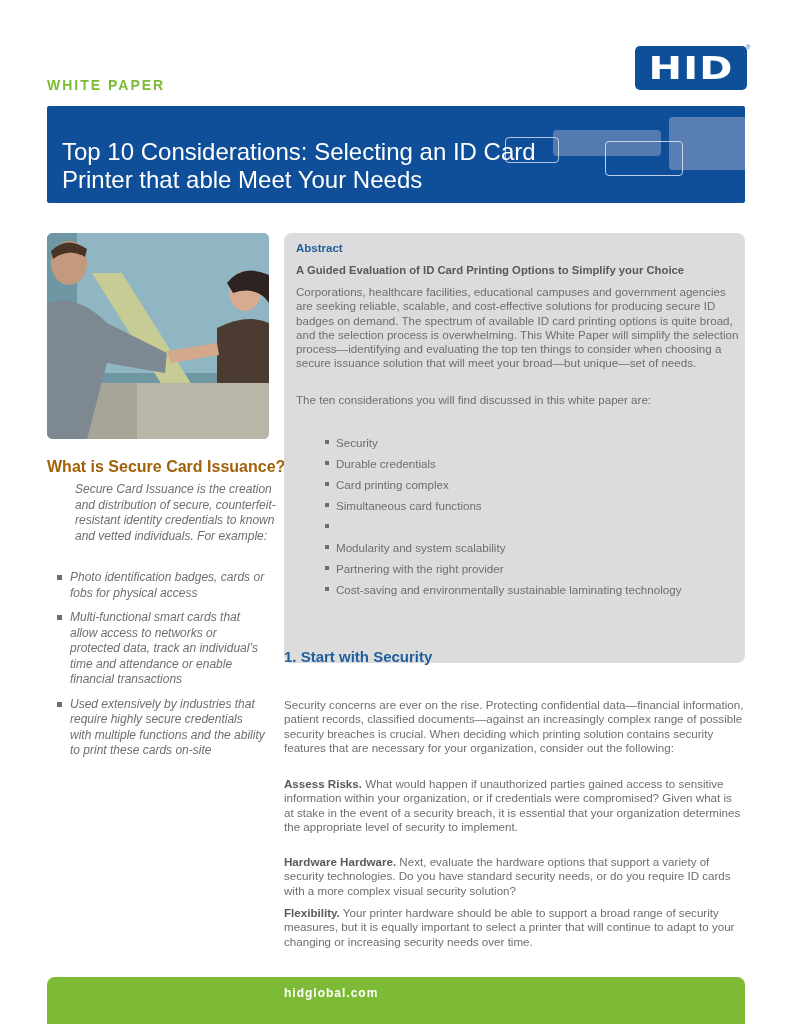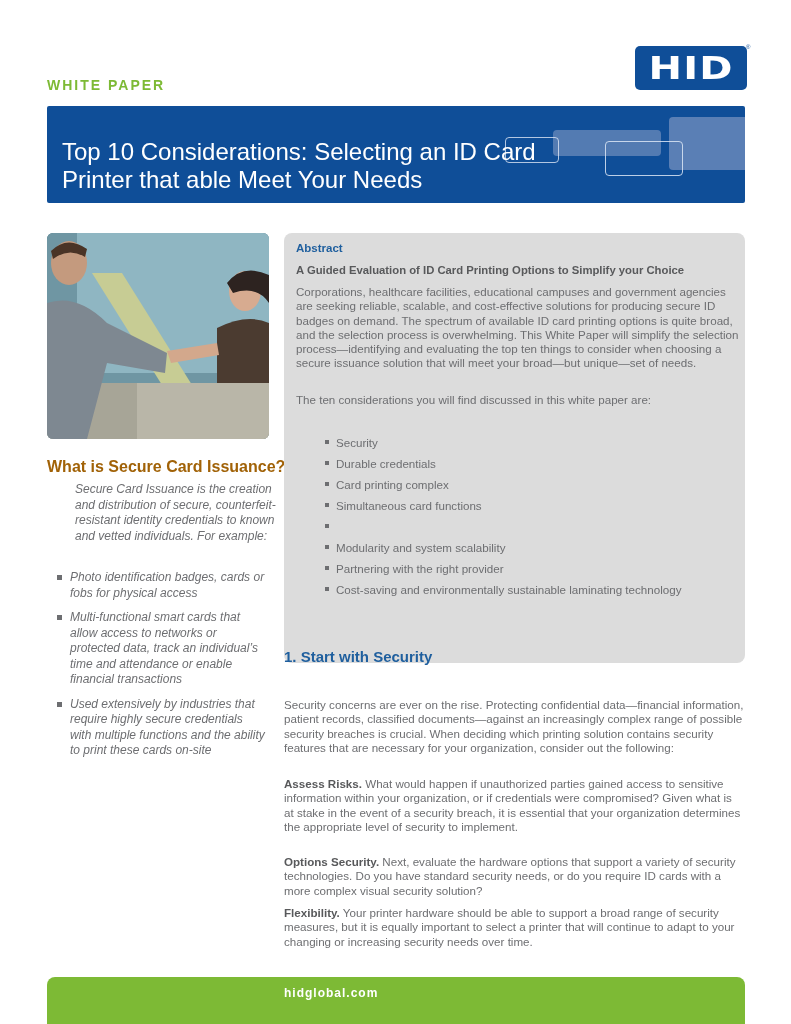--- a/index.html
+++ b/index.html
@@ -176,21 +176,21 @@
   </ul>
 </div>
 
 <div class="abs sec-title">1.  Start with Security</div>
 <div class="abs sec-body">Security concerns are ever on the rise. Protecting confidential data—financial information, patient records, classified documents—against an increasingly complex range of possible security breaches is crucial.  When deciding which printing solution contains security features that are necessary for your organization, consider out the following:</div>
 
 <div class="abs para" style="top:777px;">
   <b>Assess Risks.</b><span> What would happen if unauthorized parties gained access to sensitive information within your organization, or if credentials were compromised?  Given what is at stake in the event of a security breach, it is essential that your organization determines the appropriate level of security to implement.</span>
 </div>
 <div class="abs para" style="top:855px;">
-  <b>Options Security.</b><span> Next, evaluate the hardware options that support a variety of security technologies.  Do you have standard security needs, or do you require ID cards with a more complex visual security solution?</span>
+  <b>Hardware Hardware.</b><span> Next, evaluate the hardware options that support a variety of security technologies.  Do you have standard security needs, or do you require ID cards with a more complex visual security solution?</span>
 </div>
 <div class="abs para" style="top:906px;">
   <b>Flexibility.</b><span> Your printer hardware should be able to support a broad range of security measures, but it is equally important to select a printer that will continue to adapt to your changing or increasing security needs over time.</span>
 </div>
 
 <div class="abs footer">
   <div class="footer-url">hidglobal.com</div>
 </div>
 
 </body></html>

